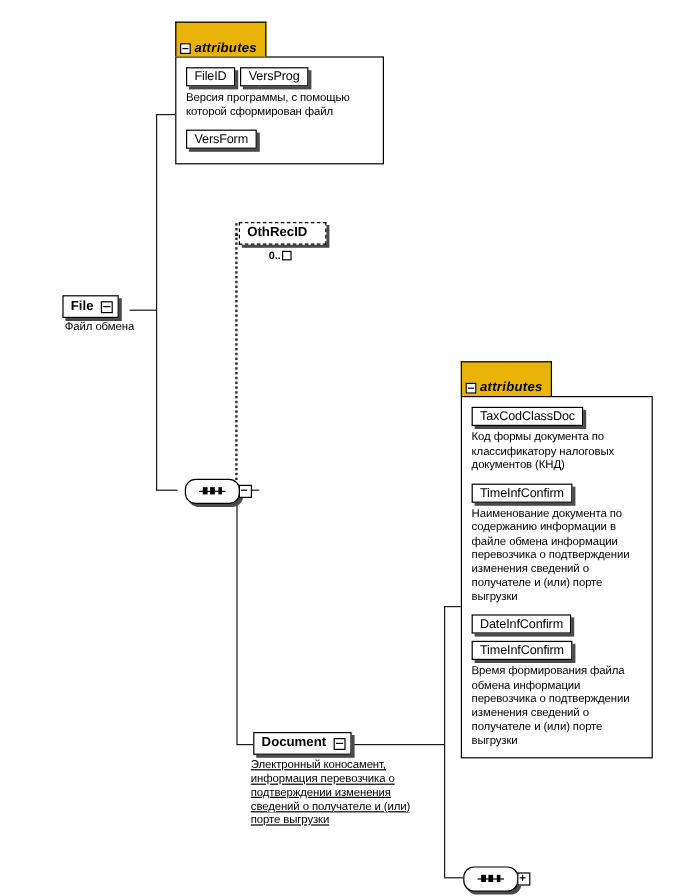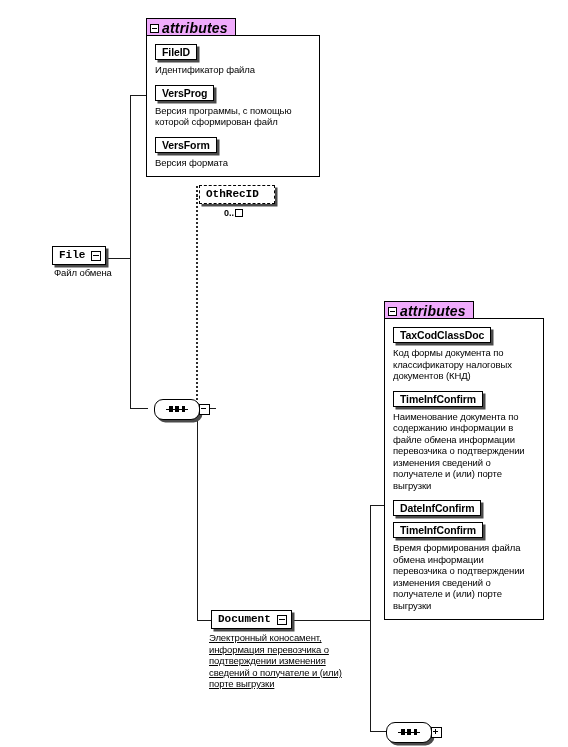--- a/index.html
+++ b/index.html
@@ -16,22 +16,22 @@
   .ln.h{height:1px;}
   .ln.v{width:1px;}
   .dash-v{position:absolute;width:0;border-left:2px dotted #2b2b2b;}
   .dash-h{position:absolute;height:0;border-top:2px dotted #2b2b2b;}
 
   
   .attrs-panel{position:absolute;}
   .attrs-tab{
     position:relative;display:inline-block;
     border:1px solid #000;border-bottom:none;
-    background:#f0abfc;padding:3px 7px 1px 3px;
-    font-size:14px;font-style:italic;font-weight:bold;
+    background:#eab308;padding:16px 7px 1px 3px;
+    font-size:11px;font-style:italic;font-weight:bold;
     line-height:11px;
     z-index:3;
   }
   .attrs-tab .lbl{vertical-align:middle;letter-spacing:.2px;}
   .minusbox{
     display:inline-block;width:7px;height:7px;border:1px solid #000;
     background:#fff;position:relative;vertical-align:middle;margin-right:3px;
   }
   .minusbox:before{
     content:"";position:absolute;left:1px;top:3px;width:5px;height:1px;background:#000;
@@ -39,40 +39,40 @@
   .attrs-body{
     border:1px solid #000;background:#fff;margin-top:-1px;
     padding:6px 8px 8px 8px;position:relative;z-index:2;
   }
 
   
   .chip{
     display:inline-block;position:relative;
     border:1.5px solid #000;background:#fff;
     padding:1px 6px 1px 6px;
-    font-size:10.5px;font-weight:bold;line-height:12px;
+    font-size:10.5px;font-weight:normal;line-height:12px;
     letter-spacing:-0.1px;
     box-shadow:2.5px 2.5px 0 0 #4a4a4a;
     margin-bottom:4px;
   }
   .desc{
     font-size:9.5px;line-height:11.5px;margin:0 0 7px 0;
     letter-spacing:-0.1px;
   }
   .desc:last-child{margin-bottom:0;}
 
   
   .elbox{
     position:absolute;
     border:1.5px solid #000;background:#fff;
     box-shadow:2.5px 2.5px 0 0 #4a4a4a;
     font-size:11px;font-weight:bold;line-height:13px;
     padding:2px 4px 2px 6px;
     white-space:nowrap;
-    display:flex;align-items:center;gap:6px;font-family:Liberation Mono, monospace;
+    display:flex;align-items:center;gap:6px;
   }
   .elbox.dashed{
     border:1.5px dashed #000;
     padding:2px 5px 2px 6px;
   }
   .collapse{
     display:inline-block;width:8px;height:8px;border:1px solid #000;
     background:#fff;position:relative;flex:0 0 auto;
   }
   .collapse:before{
@@ -152,25 +152,23 @@
   <div class="ln h" style="left:370px;top:505px;width:14px;"></div>
 
   <div class="ln h" style="left:370px;top:731px;width:16px;"></div>
 
   <div class="attrs-panel" style="left:146px;top:18px;width:174px;">
     <div class="attrs-tab">
       <span class="minusbox"></span><span class="lbl">attributes</span>
     </div>
     <div class="attrs-body">
       <div class="chip">FileID</div>
-      <p class="desc">Идентификатор файла</p>
       <div class="chip">VersProg</div>
       <p class="desc">Версия программы, с помощью которой сформирован файл</p>
       <div class="chip">VersForm</div>
-      <p class="desc">Версия формата</p>
     </div>
   </div>
 
   <div class="elbox" style="left:52px;top:246px;">
     <span>File</span>
     <span class="collapse"></span>
   </div>
   <div class="caption" style="left:54px;top:267px;width:110px;">Файл обмена</div>
 
   <div class="elbox dashed" style="left:199px;top:185px;">

